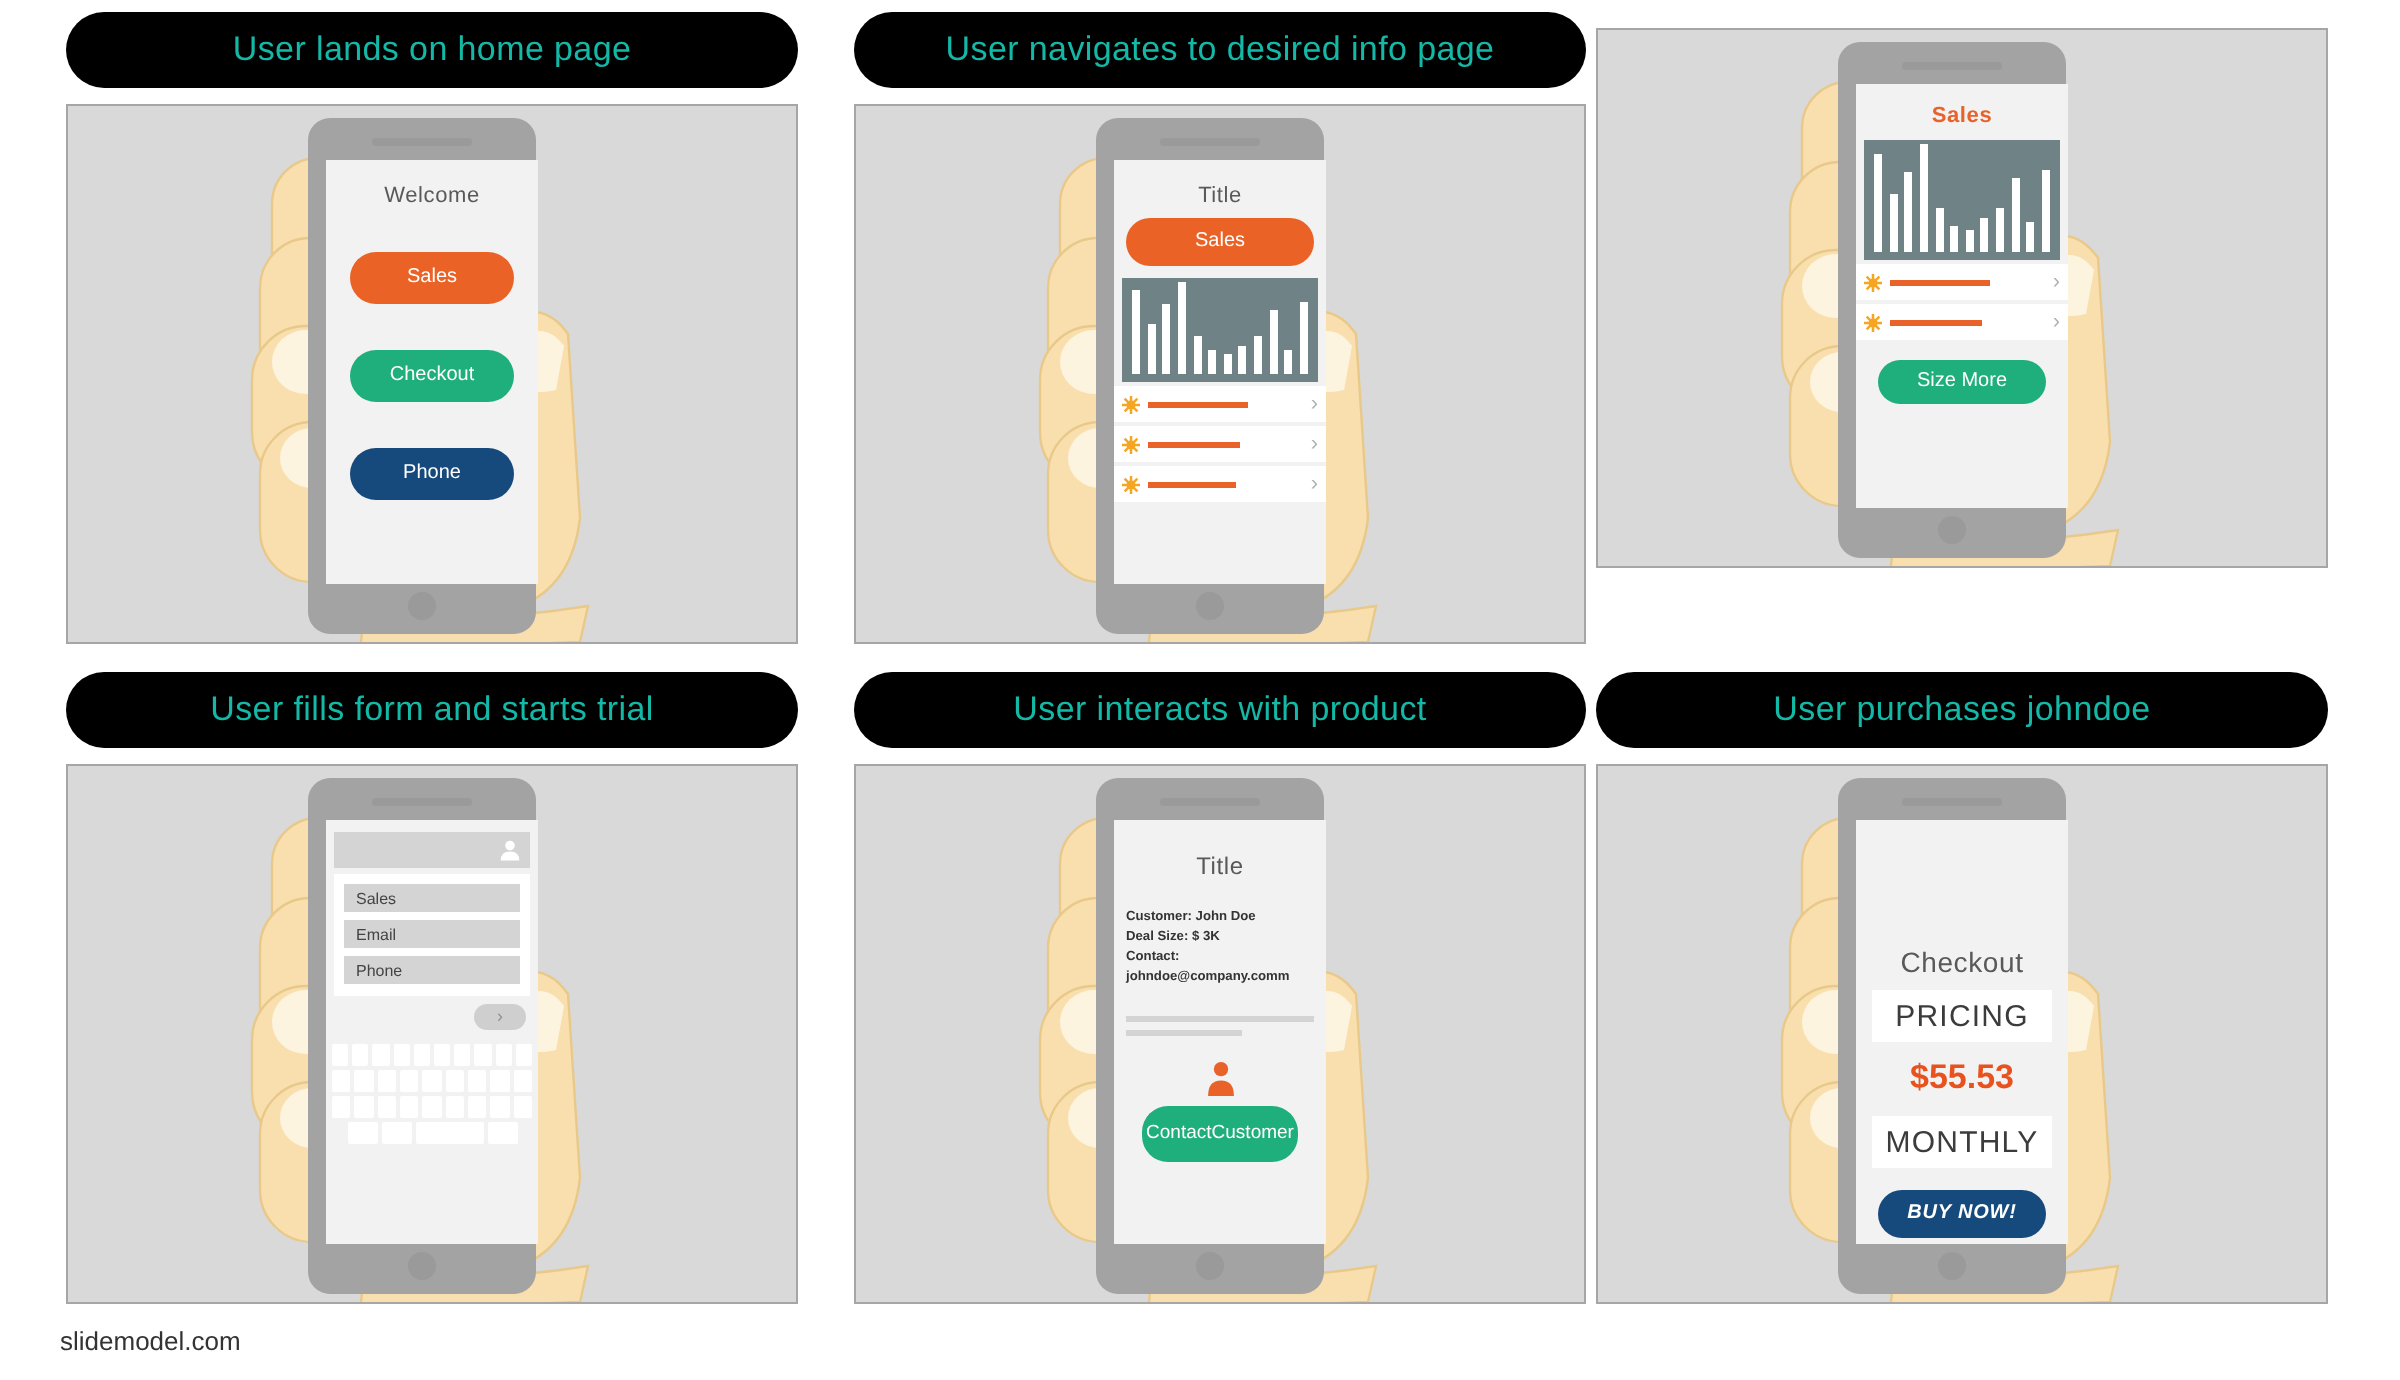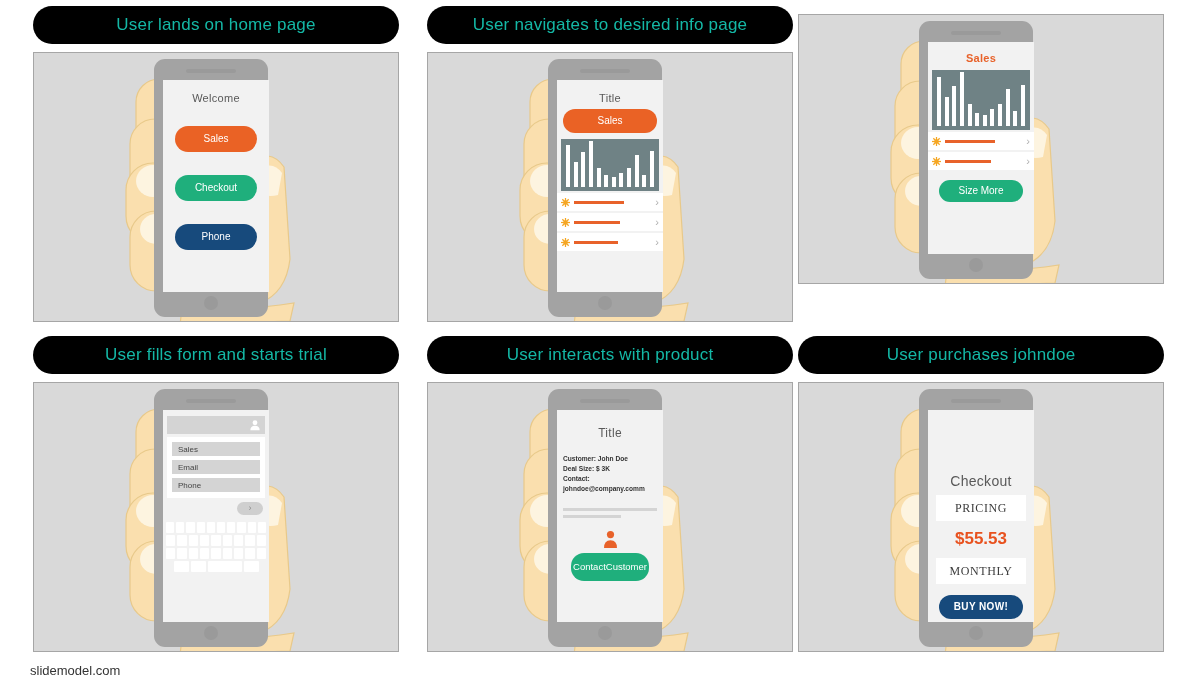--- a/index.html
+++ b/index.html
@@ -122,30 +122,30 @@
   .gl{height:3px;background:#d4d4d4;margin-bottom:4px;}
   .gl.short{width:62%;}
   .personicon{display:flex;justify-content:center;margin-top:12px;}
   .contactbtn{background:#1faf7c;width:78px;height:28px;font-size:9.5px;margin-top:5px;}
 
   
   .p6 .scr-title{padding-top:18px;font-size:14px;margin-top:45px;}
   .ckrow{
     margin:6px 8px 0 8px;height:26px;background:#ffffff;
     display:flex;align-items:center;justify-content:center;
-    font-size:12px;color:#3c3c3c;letter-spacing:.6px;font-family:Liberation Serif, serif;
+    font-size:15px;color:#3c3c3c;letter-spacing:.6px;
   }
   .price{
     margin:5px 8px 0 8px;height:26px;
     display:flex;align-items:center;justify-content:center;
     font-size:17px;font-weight:bold;color:#e8521f;
   }
   .buybtn{
     background:#174a7c;width:84px;height:24px;font-size:10px;
-    font-weight:bold;margin-top:11px;letter-spacing:.4px;
+    font-weight:bold;margin-top:11px;letter-spacing:.4px;font-style:italic;
   }
 
   .footer{
     position:absolute;left:30px;top:663px;
     font-size:13px;color:#333333;
   }
 </style>
 </head>
 <body>
 

